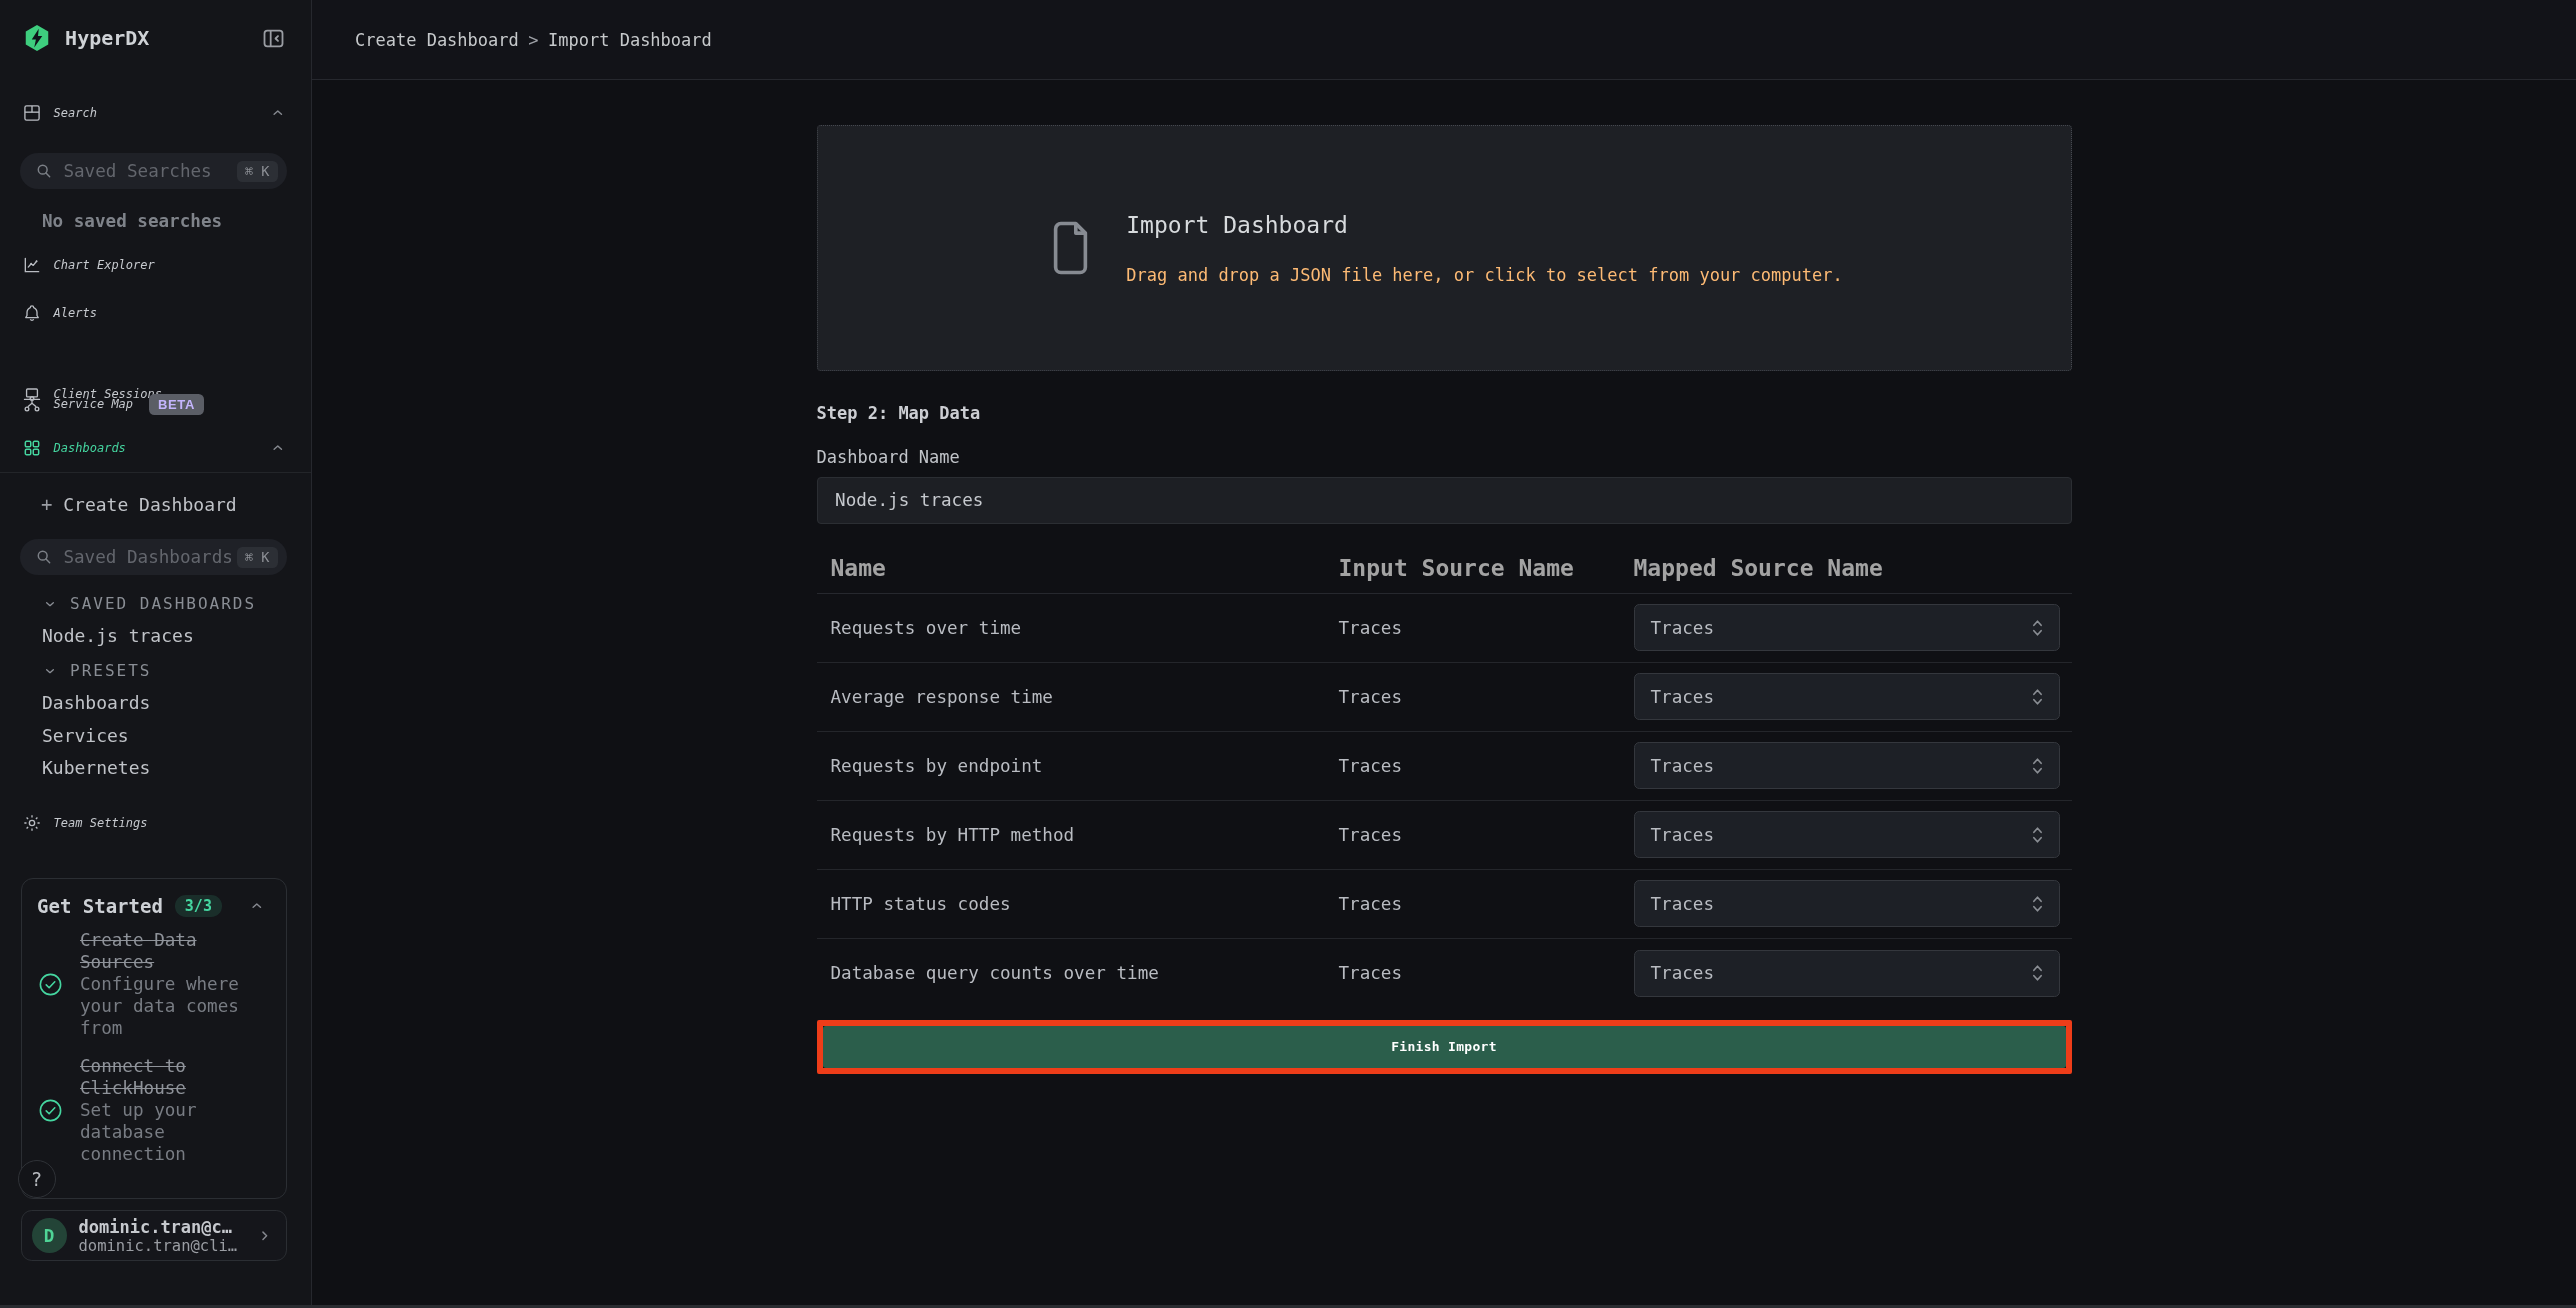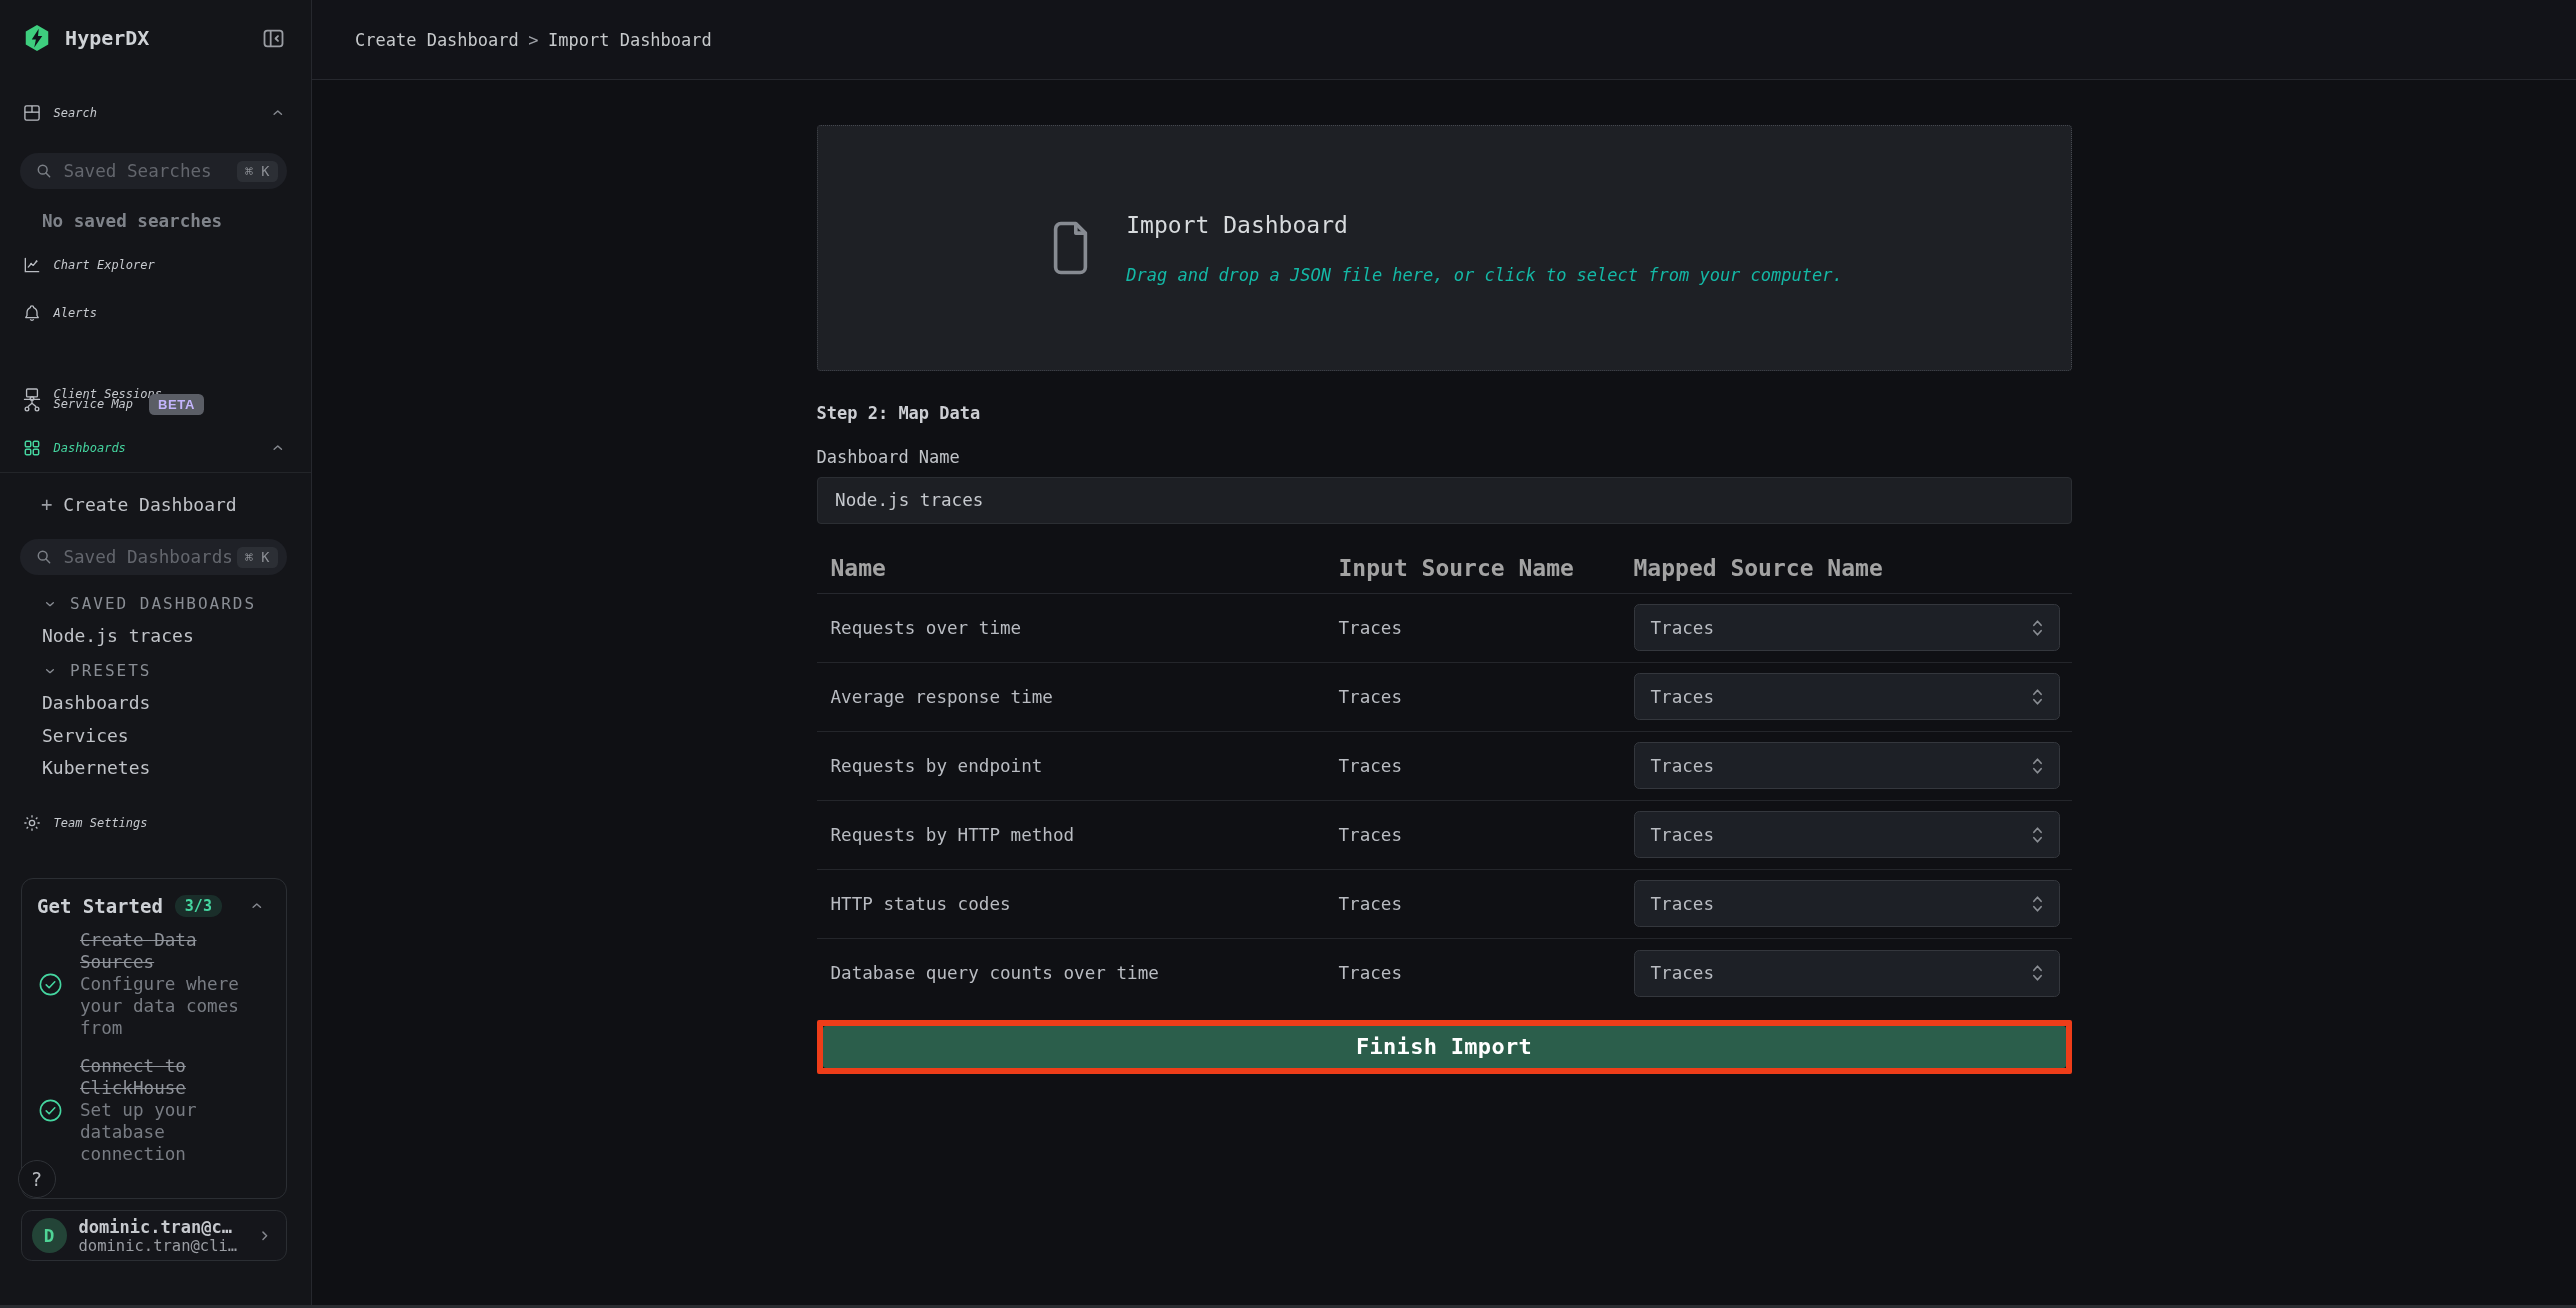--- a/index.html
+++ b/index.html
@@ -108,21 +108,21 @@
   .content{flex:1;overflow:hidden;}
   .inner{width:1255px;margin:0 auto;}
   .dropzone{
     margin-top:45px;height:246px;background:var(--dropzone-bg);
     border:1.4px dotted #45484f;border-radius:4px;
     display:flex;align-items:center;justify-content:center;cursor:pointer;
   }
   .dz-group{display:flex;align-items:center;gap:30px;}
   .dz-icon{color:#878b92;}
   .dz-title{font-size:23px;color:#d7dadd;}
-  .dz-desc{margin-top:27px;font-size:17px;color:#14b8a6;font-style:italic;}
+  .dz-desc{margin-top:27px;font-size:17px;color:#fdba74;}
   .step-label{margin-top:32px;font-size:17px;font-weight:600;color:#ccced3;}
   .field-label{margin-top:24px;font-size:17px;color:#c2c5ca;}
   .name-input{
     margin-top:9.5px;height:47px;background:#1d1f24;border:0.7px solid #2b2e33;
     border-radius:4px;display:flex;align-items:center;padding:0 17.6px;
     font-size:17.6px;color:#c6c9ce;
   }
   .table{margin-top:17.6px;}
   .thead,.trow{display:grid;grid-template-columns:522px 295px 1fr;align-items:center;}
   .thead{padding:13.5px 0 12px;border-bottom:0.7px solid var(--border);}
@@ -136,21 +136,21 @@
     border:0.7px solid var(--select-border);border-radius:5.4px;
     display:flex;align-items:center;justify-content:space-between;
     padding:0 13.5px 0 16px;font-size:17.6px;color:#b9bcc2;cursor:pointer;
   }
   .select .sel-ic{color:#8a8e94;}
   .annotation{
     margin-top:12px;border:6.8px solid var(--annotation);border-radius:2px;
   }
   .finish-btn{
     width:100%;height:42px;background:var(--btn-green);border:none;border-radius:2.7px;
-    color:#fff;font-family:inherit;font-size:22px;font-weight:bold;letter-spacing:0.3px;
+    color:#fff;font-family:inherit;font-size:13px;font-weight:bold;letter-spacing:0.3px;
     cursor:pointer;display:flex;align-items:center;justify-content:center;
   }
   .bottom-strip{position:fixed;left:0;right:0;bottom:0;height:2.7px;background:#2a2c31;z-index:5;}
 </style>
 </head>
 <body>
 
 <aside class="sidebar">
 
   <div class="abs row logo-row">

